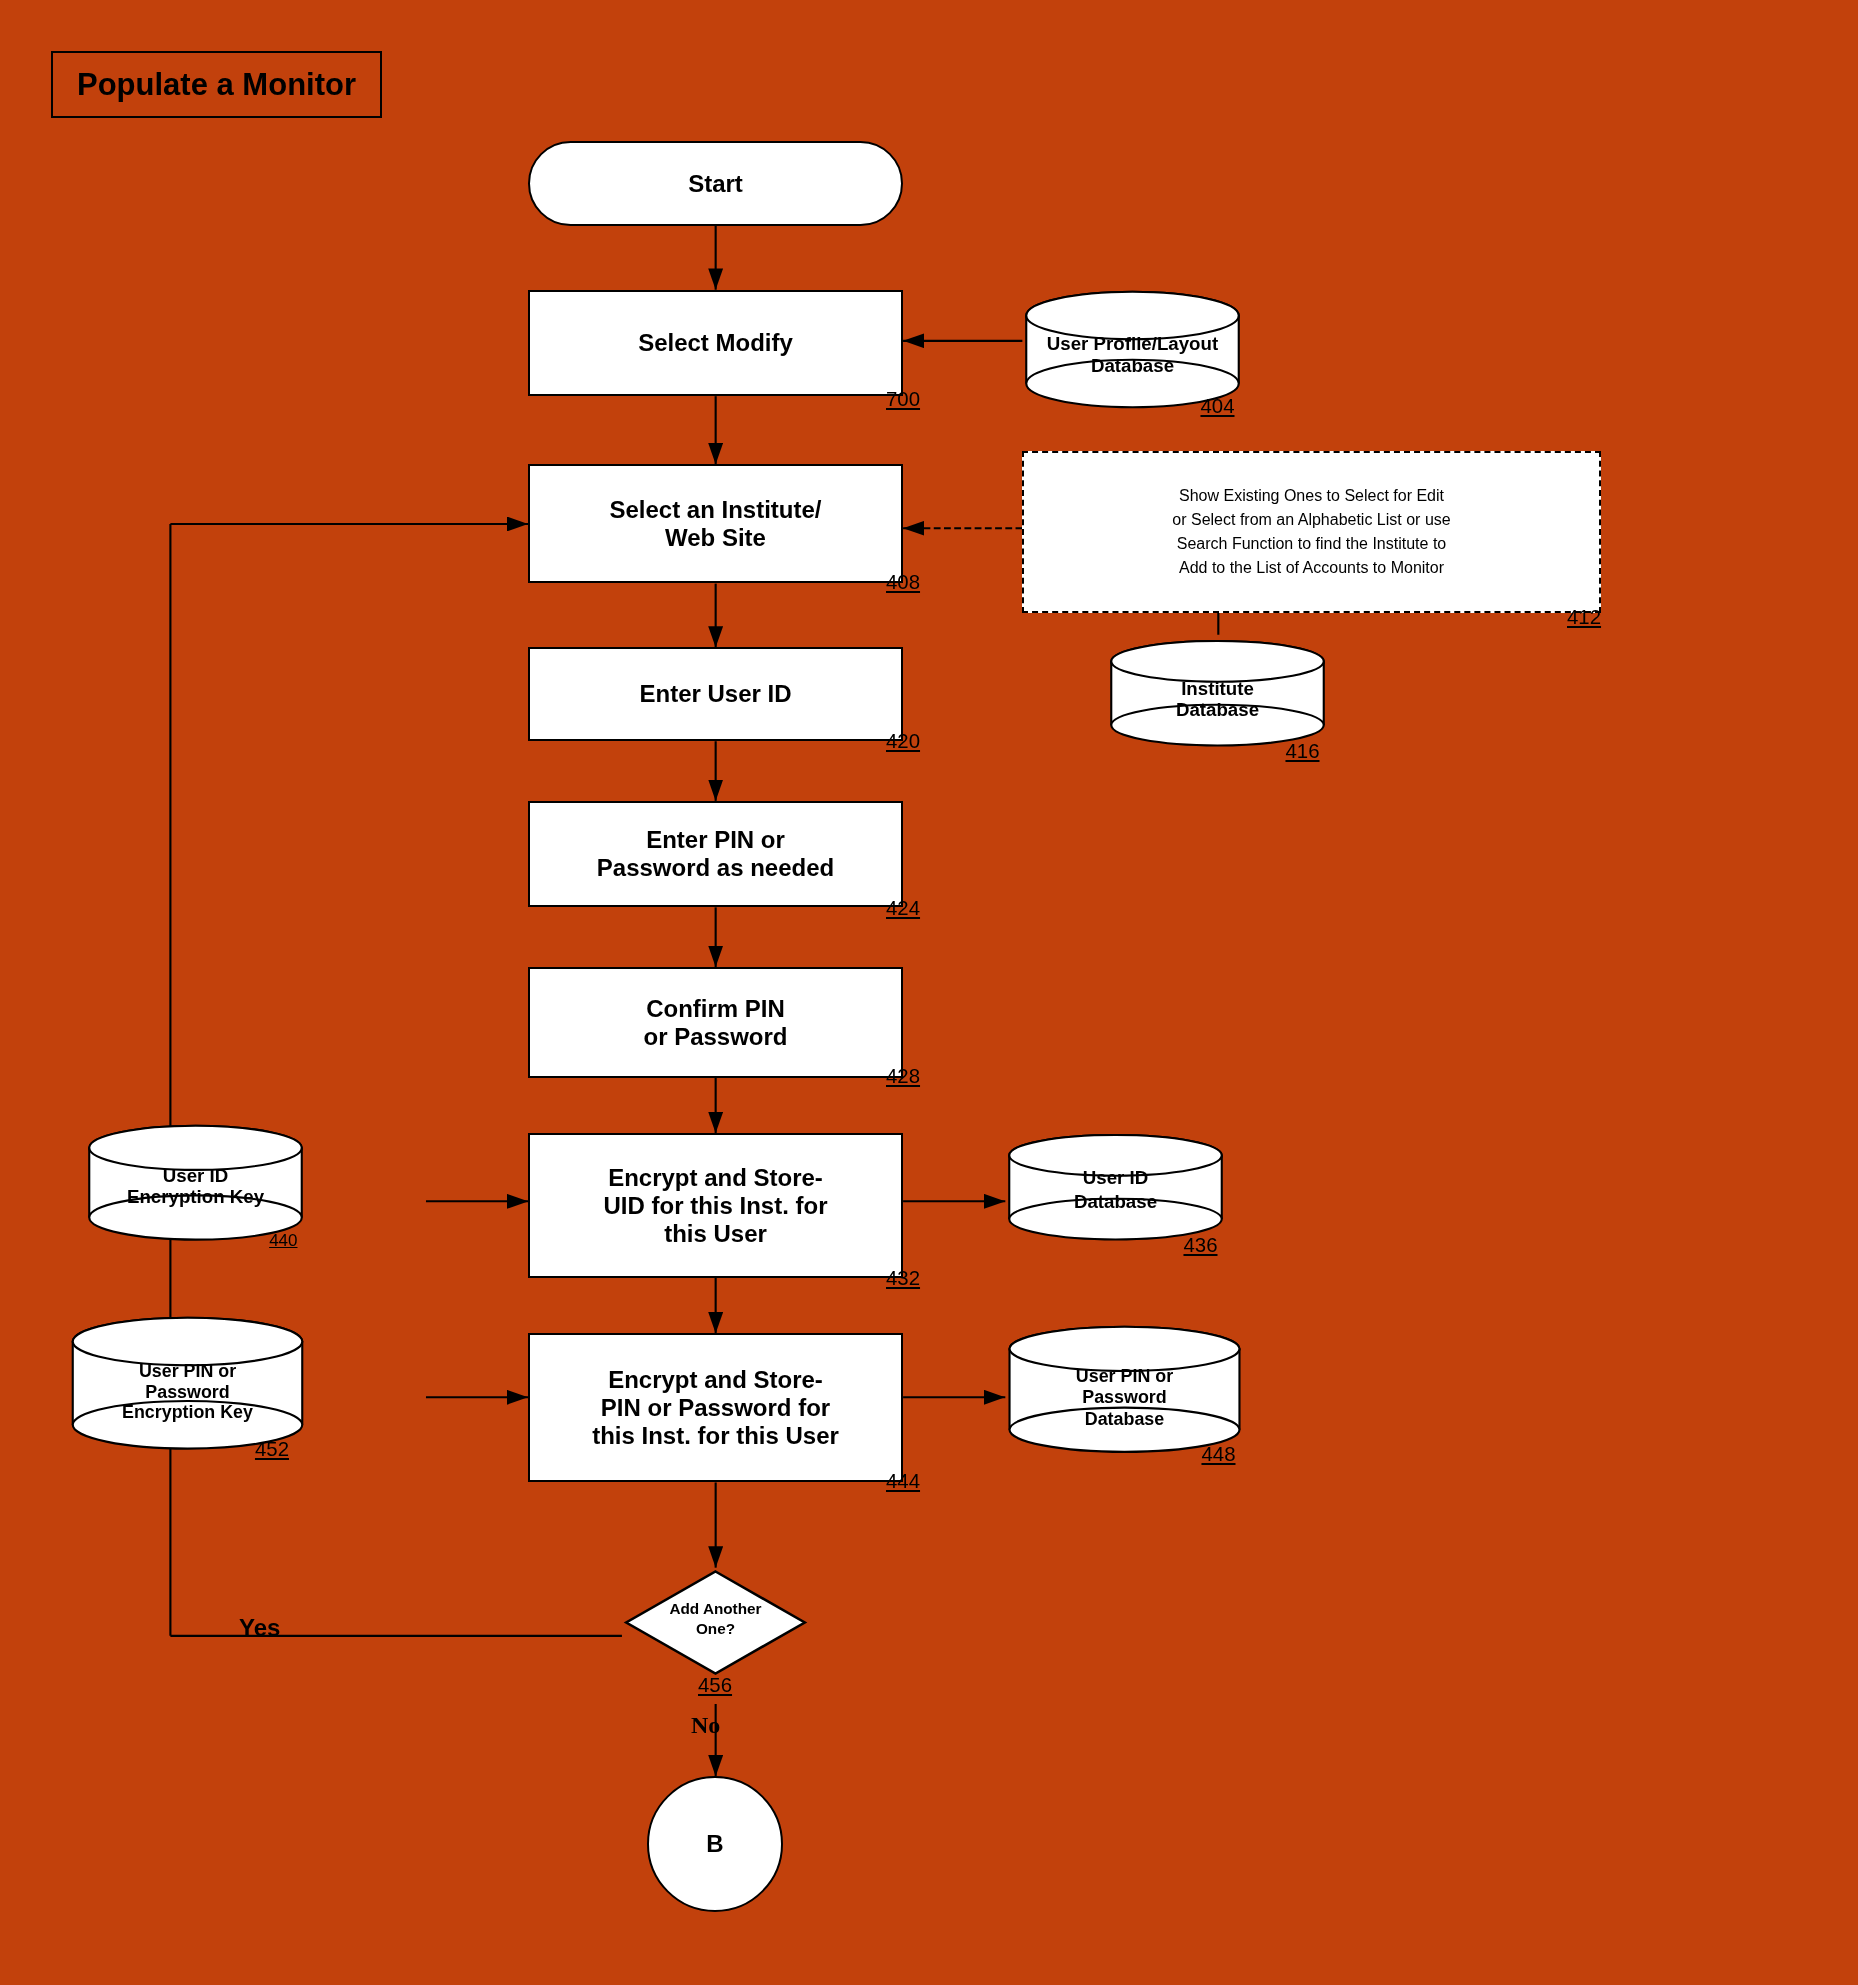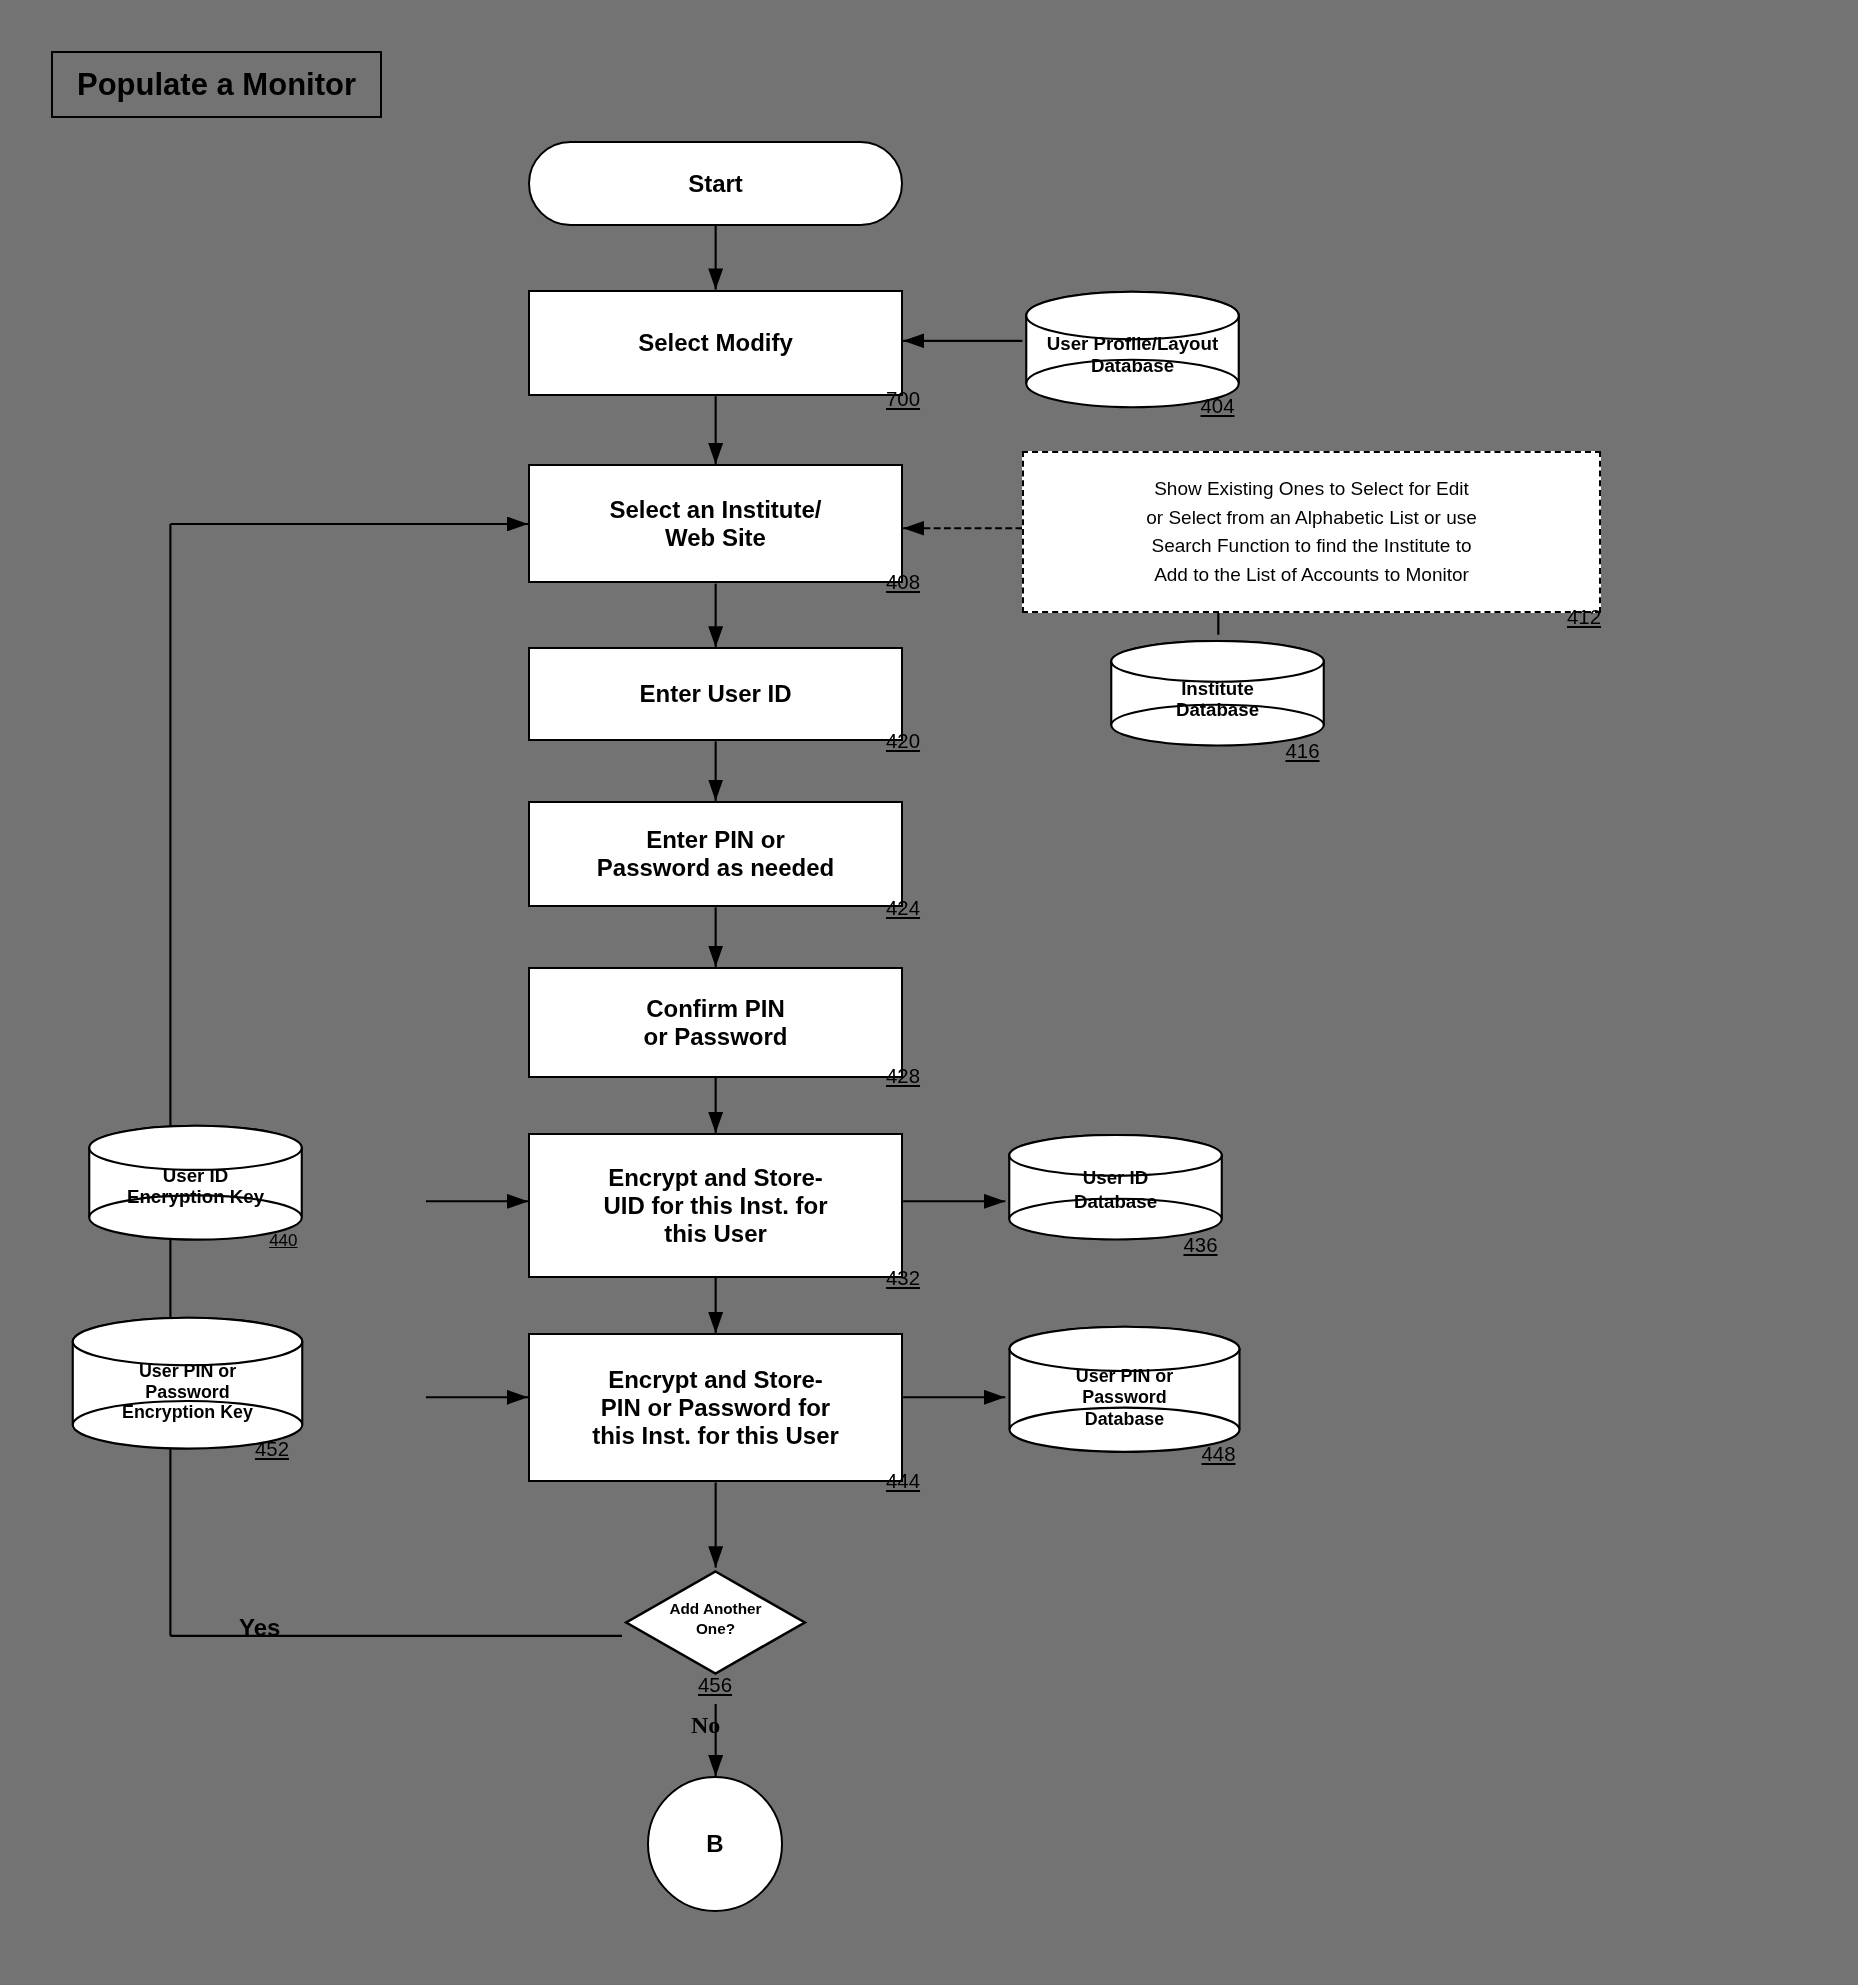--- a/index.html
+++ b/index.html
@@ -9,21 +9,21 @@
       width: 1859px;
       height: 1986px;
       position: relative;
       overflow: hidden;
     }
 
     .diagram-container {
       position: relative;
       width: 1859px;
       height: 1986px;
-      background: #737373;
+      background: #c2410c;
     }
 
     
     .title-box {
       position: absolute;
       top: 51px;
       left: 51px;
       border: 2.6px solid #000;
       padding: 13.6px 24px;
       font-size: 31px;
@@ -227,21 +227,21 @@
       <line x1="255" y1="30" x2="255" y2="110" stroke="black" stroke-width="2.5"></line>
       <ellipse cx="130" cy="110" rx="125" ry="28" fill="white" stroke="black" stroke-width="2.5"></ellipse>
       <ellipse cx="130" cy="30" rx="125" ry="28" fill="white" stroke="black" stroke-width="2.5"></ellipse>
       <text x="130" y="70" text-anchor="middle" font-size="22" font-family="Arial" font-weight="bold">User Profile/Layout</text>
       <text x="130" y="96" text-anchor="middle" font-size="22" font-family="Arial" font-weight="bold">Database</text>
     </svg>
     <span class="ref-label" style="position:relative; display:block; text-align:right; font-size:20.4px; margin-top:-17px; margin-right:8.5px;">404</span>
   </div>
 
   <div class="dashed-box" style="top:451px; left:1022px; width:579px; height:162px; line-height:1.5;">
-    <span style="white-space:pre-line; font-size:19px;text-align:center;">Show Existing Ones to Select for Edit
+    <span style="white-space:pre-line; font-size:16px;text-align:center;">Show Existing Ones to Select for Edit
 or Select from an Alphabetic List or use
 Search Function to find the Institute to
 Add to the List of Accounts to Monitor</span>
   </div>
   <span class="ref-label" style="top:606px; left:1567px;">412</span>
 
   <div style="position:absolute; top:639px; left:1107px; width:221px;">
     <svg width="221" height="111" viewBox="0 0 260 130">
       <ellipse cx="130" cy="26" rx="125" ry="24" fill="white" stroke="black" stroke-width="2.5"></ellipse>
       <rect x="5" y="26" width="250" height="75" fill="white" stroke="none"></rect>

